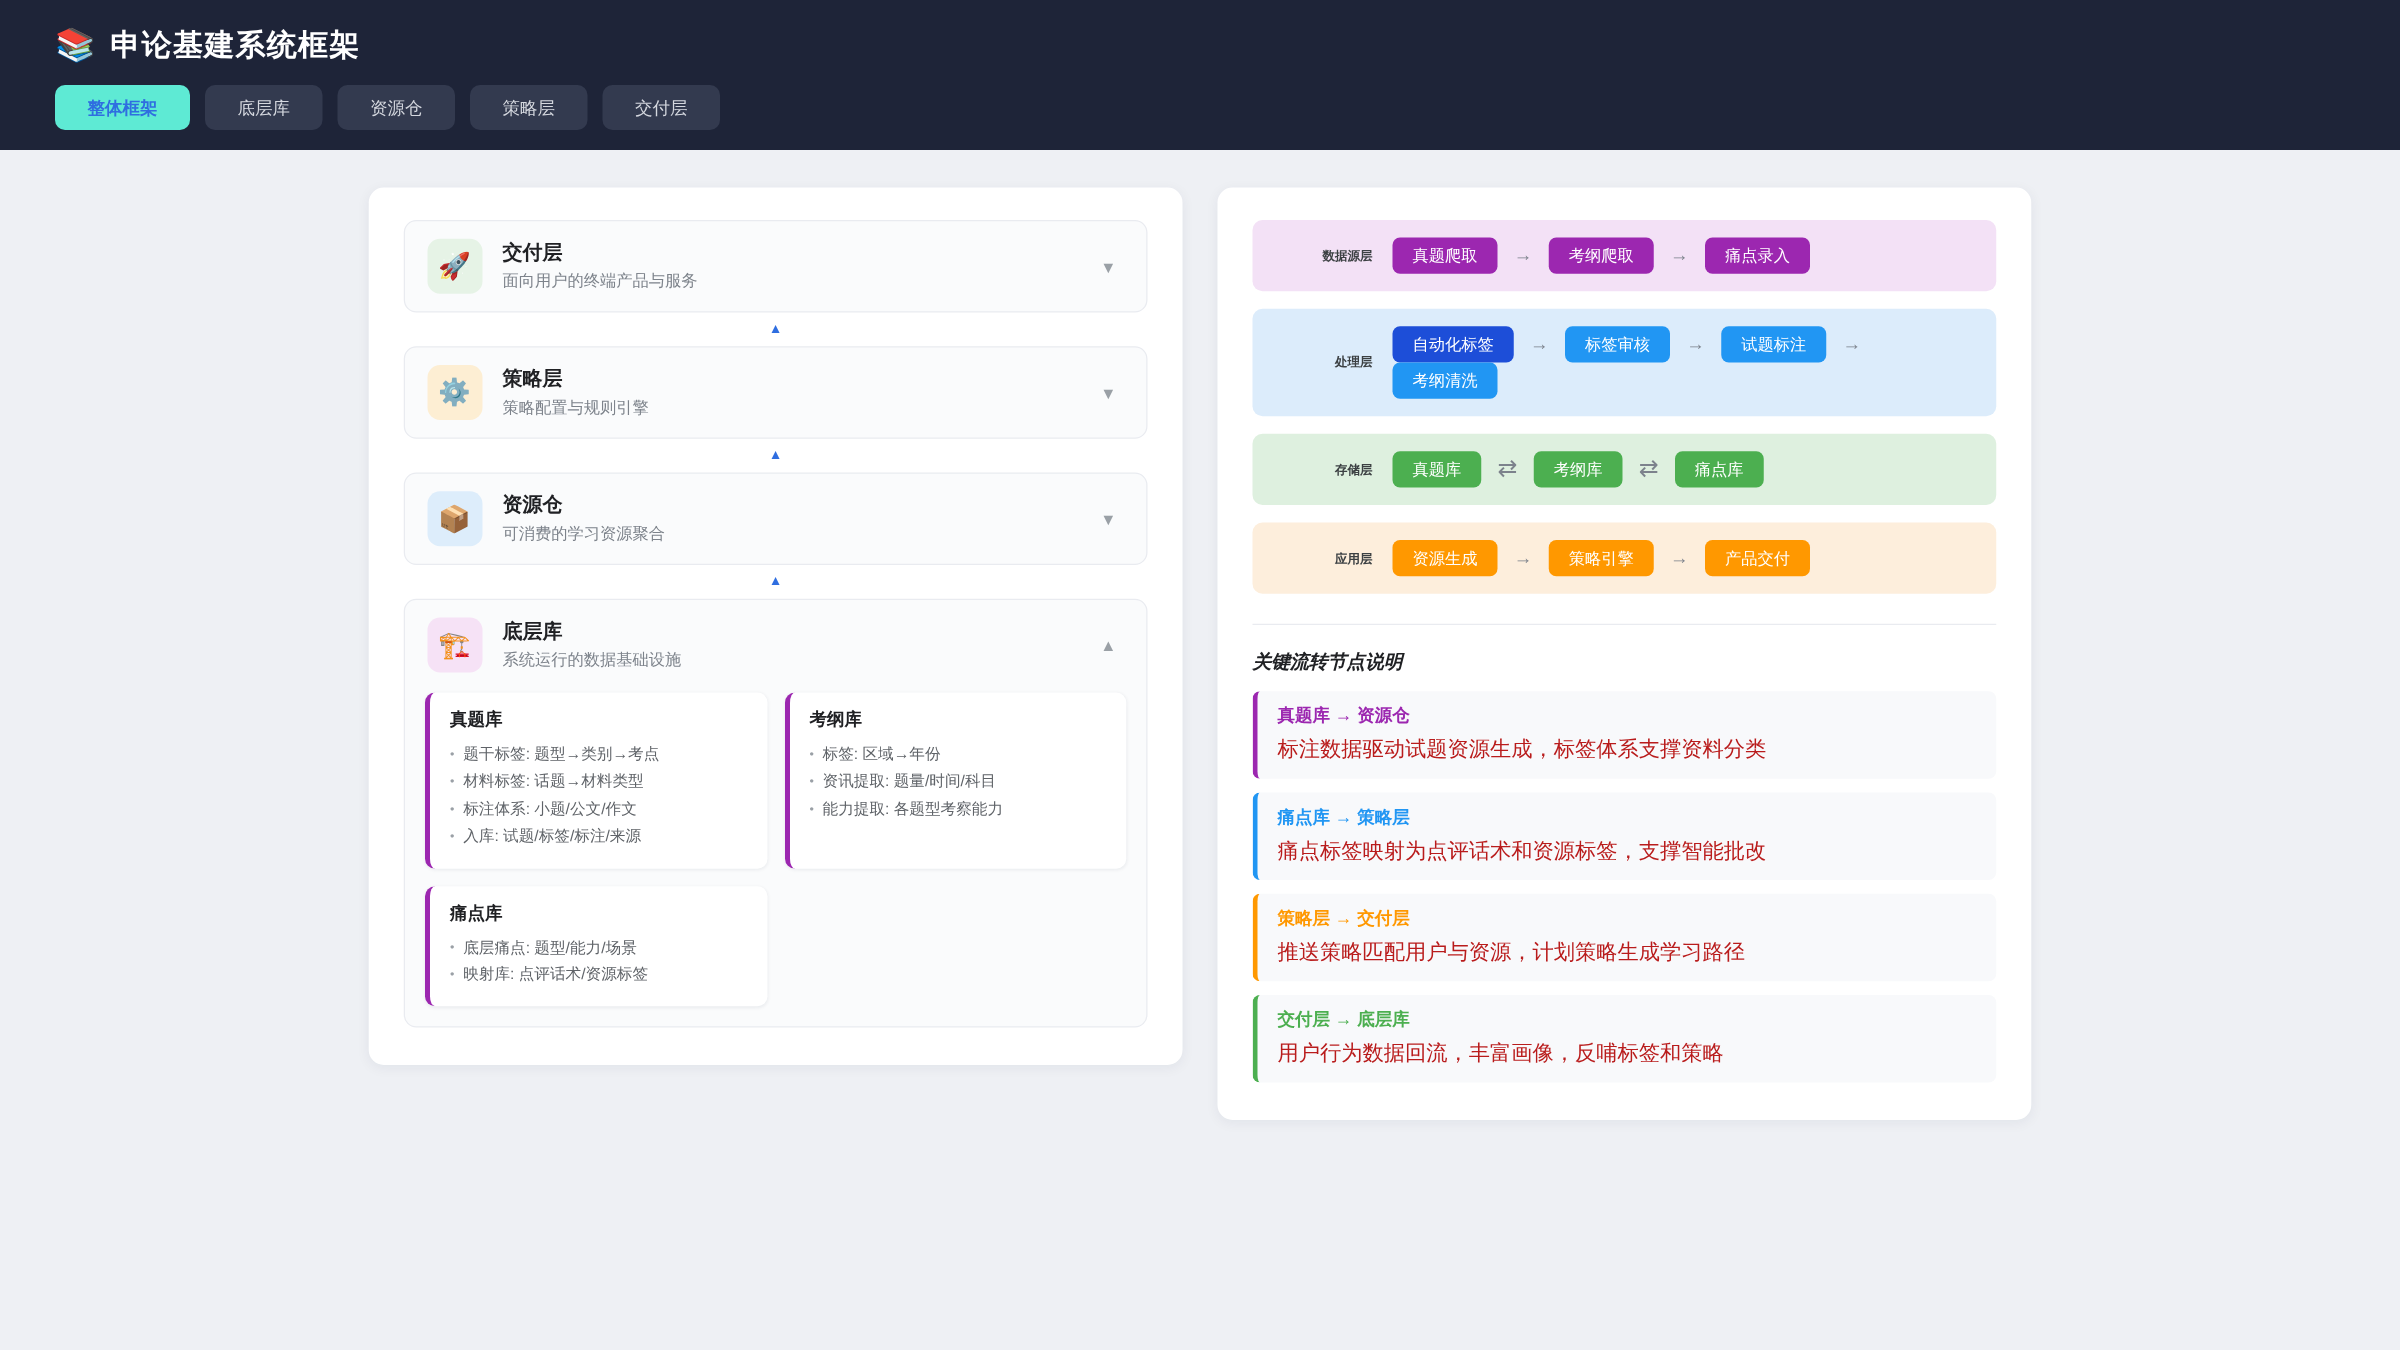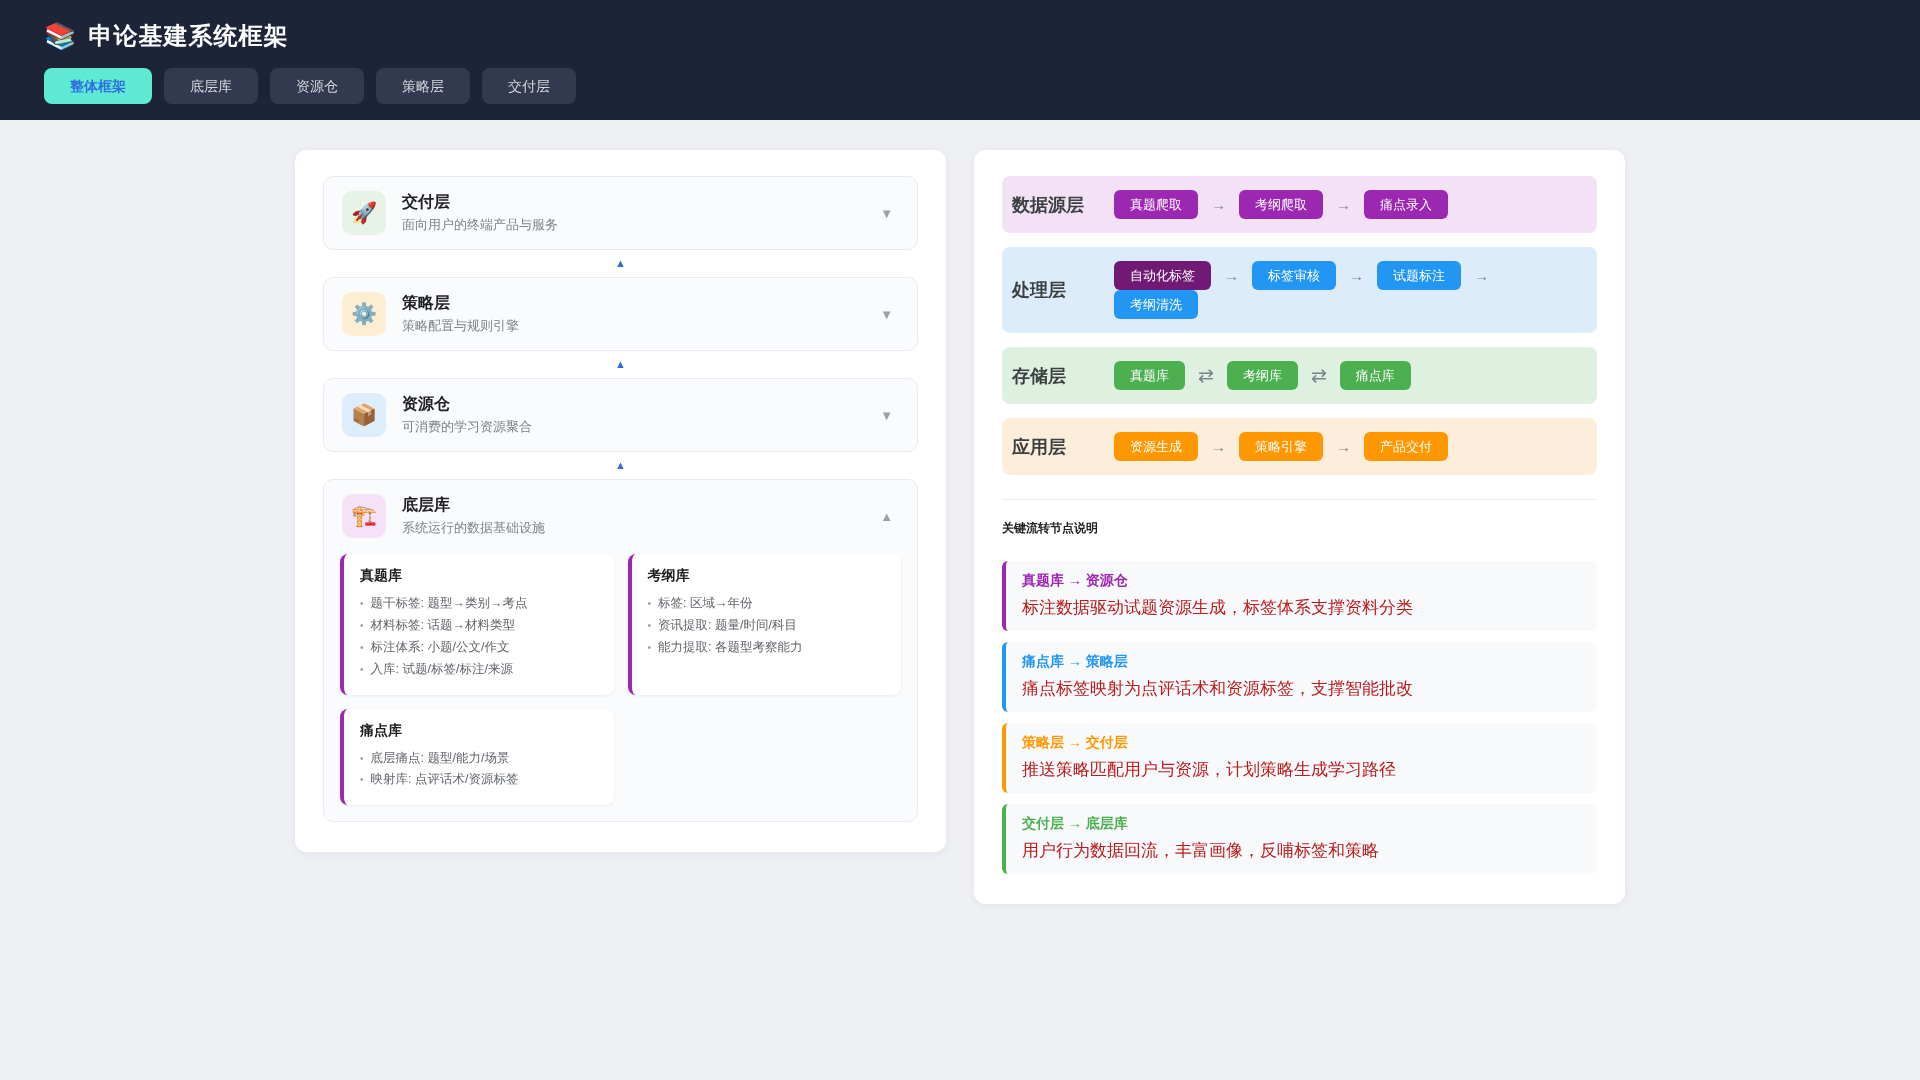--- a/index.html
+++ b/index.html
@@ -57,30 +57,30 @@
   }
   .sub-card h4 { font-size:14px; font-weight:bold; margin-bottom:8px; color:#202124; }
   .sub-card ul { list-style:none; }
   .sub-card li { font-size:12.5px; color:#5f6368; line-height:1.75; display:flex; gap:7px; }
   .sub-card li .dot { color:#9aa0a6; font-size:10px; line-height:2.1; }
   
   .flow-row {
     display:flex; align-items:center; border-radius:8px;
     padding:14px 16px 14px 10px; margin-bottom:14px;
   }
-  .flow-label { width:86px; text-align:left; font-size:18px; font-weight:bold; color:#3c4043; margin-right:16px; flex:0 0 86px; }
+  .flow-label { width:86px; text-align:right; font-size:10px; font-weight:bold; color:#3c4043; margin-right:16px; flex:0 0 86px; }
   .flow-nodes { display:flex; align-items:center; flex-wrap:wrap; }
   .flow-badge {
     color:#ffffff; font-size:13px; border-radius:6px; padding:8px 16px; line-height:1;
     white-space:nowrap;
   }
   .flow-arrow { color:#7c828c; font-size:15px; margin:0 13px; }
   .flow-arrow.swap { font-size:19px; }
   .divider { height:1px; background:#e9ebf0; margin:24px 0 20px; }
-  .notes-title { font-size:12px; font-weight:bold; color:#202124; margin-bottom:24px; }
+  .notes-title { font-size:15px; font-weight:bold; color:#202124; margin-bottom:14px;font-style:italic; }
   .note-item {
     background:#f8f9fb; border-radius:6px; border-left:4px solid;
     padding:11px 16px 12px; margin-bottom:11px;
   }
   .note-item:last-child { margin-bottom:0; }
   .note-title { font-size:14px; font-weight:bold; margin-bottom:6px; }
   .note-desc { font-size:17px; color:#b91c1c; }
 </style>
 </head>
 <body>
@@ -212,21 +212,21 @@
             <span class="flow-badge" style="background: rgb(156, 39, 176);">真题爬取</span>
             <span class="flow-arrow">→</span>
             <span class="flow-badge" style="background: rgb(156, 39, 176);">考纲爬取</span>
             <span class="flow-arrow">→</span>
             <span class="flow-badge" style="background: rgb(156, 39, 176);">痛点录入</span>
           </div>
         </div>
         <div class="flow-row" style="background: rgb(220, 236, 251);">
           <div class="flow-label">处理层</div>
           <div class="flow-nodes">
-            <span class="flow-badge" style="background: #701a75;">自动化标签</span>
+            <span class="flow-badge" style="background: #1d4ed8;">自动化标签</span>
             <span class="flow-arrow">→</span>
             <span class="flow-badge" style="background: rgb(33, 150, 243);">标签审核</span>
             <span class="flow-arrow">→</span>
             <span class="flow-badge" style="background: rgb(33, 150, 243);">试题标注</span>
             <span class="flow-arrow">→</span>
             <span class="flow-badge" style="background: rgb(33, 150, 243);">考纲清洗</span>
           </div>
         </div>
         <div class="flow-row" style="background: rgb(222, 240, 223);">
           <div class="flow-label">存储层</div>

